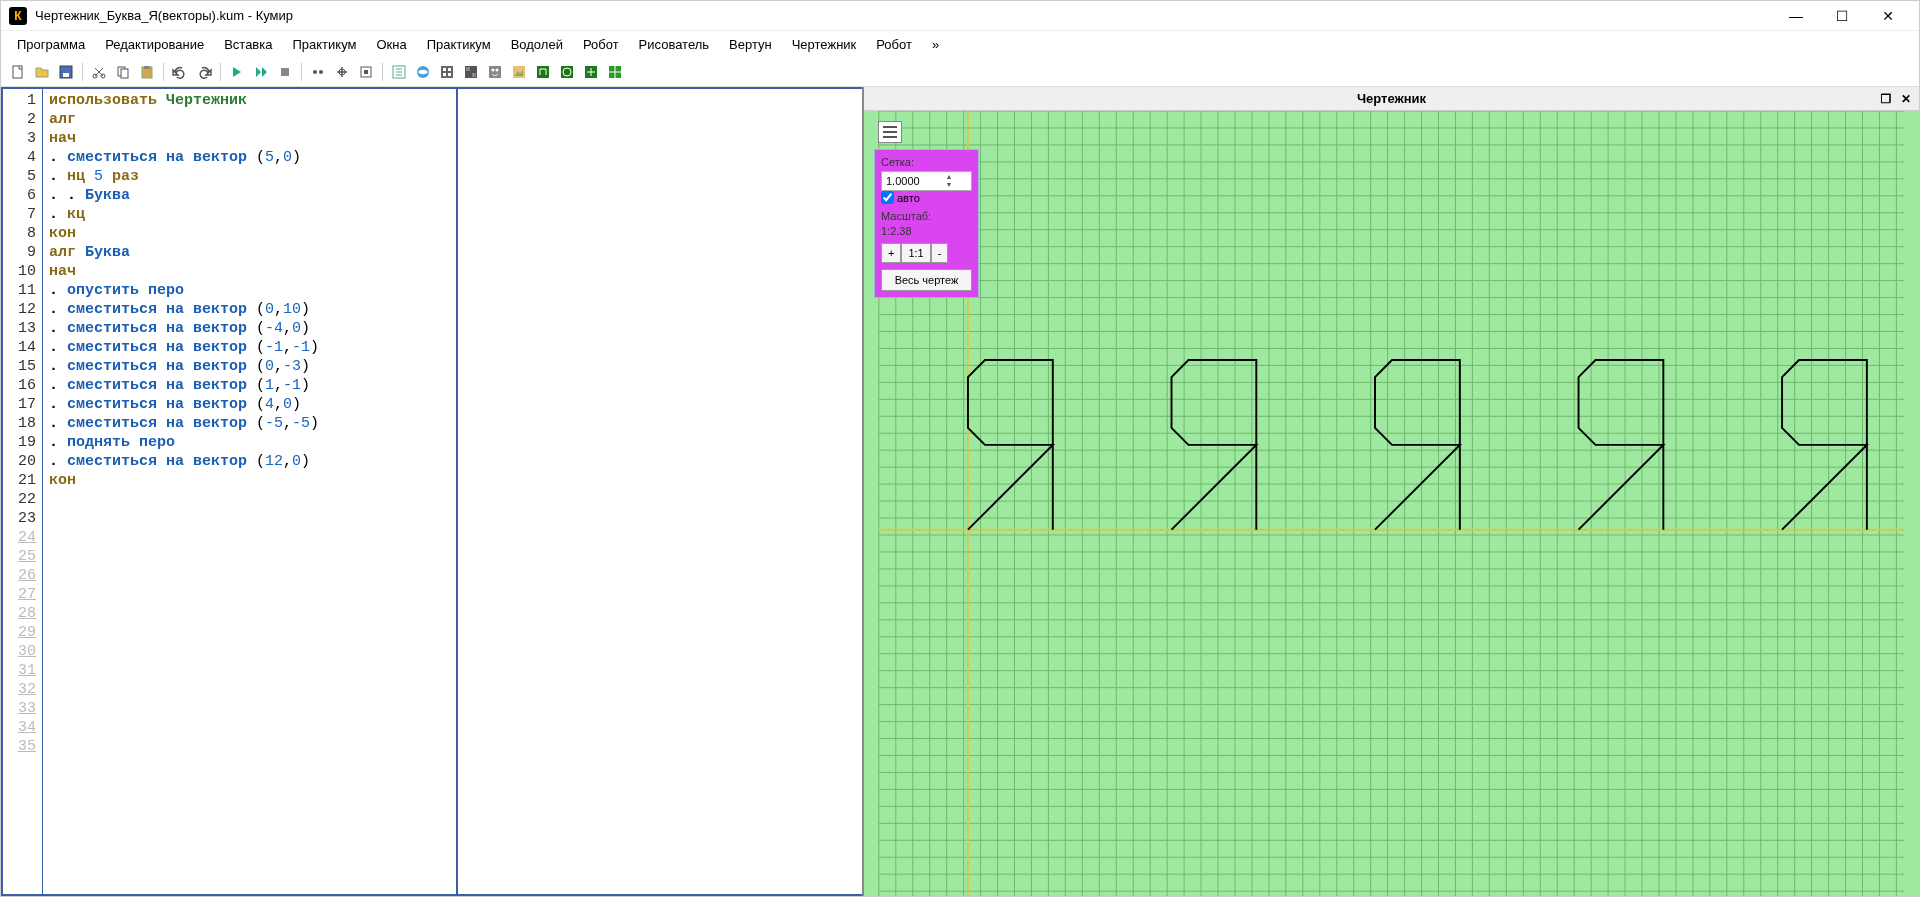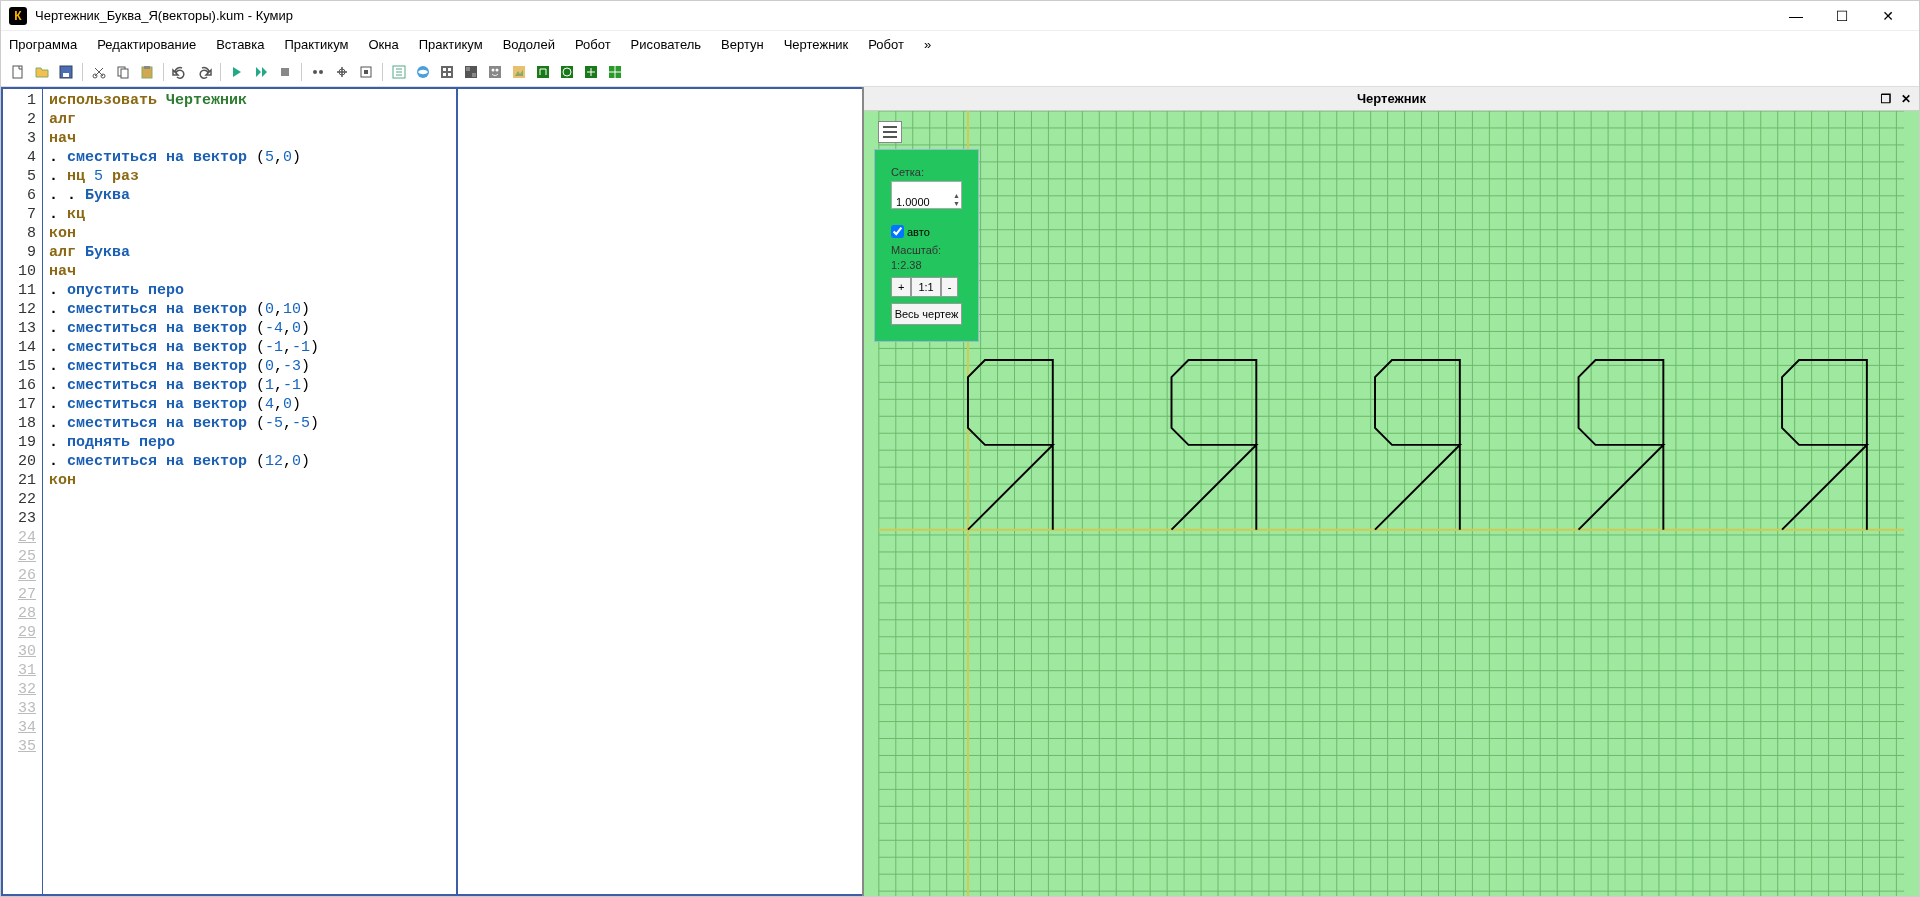--- a/index.html
+++ b/index.html
@@ -3,21 +3,21 @@
 <meta charset="utf-8">
 <style>
   * { margin: 0; padding: 0; box-sizing: border-box; }
   body { font-family: "Segoe UI", Tahoma, sans-serif; font-size: 13px; background: #fff; overflow: hidden; }
   .window { width: 1920px; height: 897px; display: flex; flex-direction: column; border: 1px solid #ccc; }
   .titlebar { height: 30px; display: flex; align-items: center; padding: 0 8px; background: #fff; border-bottom: 1px solid #eee; }
   .titlebar .app-icon { width: 18px; height: 18px; background: #000; color: #ffb300; font-weight: bold; font-size: 12px; display: flex; align-items: center; justify-content: center; border-radius: 3px; margin-right: 8px; }
   .titlebar .title { flex: 1; font-size: 13px; }
   .win-controls { display: flex; }
   .win-btn { width: 46px; height: 30px; display: flex; align-items: center; justify-content: center; cursor: pointer; font-size: 14px; }
-  .menubar { height: 26px; display: flex; align-items: center; padding: 0 0; gap: 4px; background: #fff; }
+  .menubar { height: 26px; display: flex; align-items: center; padding: 0 8px; gap: 4px; background: #fff; }
   .menu-item { padding: 3px 8px; cursor: pointer; font-size: 13px; }
   .toolbar { height: 30px; display: flex; align-items: center; padding: 0 6px; gap: 2px; border-bottom: 1px solid #ddd; background: #fff; }
   .tb-btn { width: 22px; height: 22px; display: flex; align-items: center; justify-content: center; cursor: pointer; border-radius: 2px; }
   .tb-sep { width: 1px; height: 18px; background: #ccc; margin: 0 3px; }
   .tb-btn svg { width: 16px; height: 16px; }
   .main { flex: 1; display: flex; overflow: hidden; }
   .editor-pane { width: 862px; display: flex; border-right: 1px solid #888; }
   .code-col { width: 457px; border: 2px solid #3a5fa8; display: flex; background: #fff; font-family: "Courier New", monospace; font-size: 15px; line-height: 19px; }
   .gutter { width: 40px; text-align: right; padding: 2px 6px 2px 2px; color: #333; background: #fff; border-right: 1px solid #3a5fa8; user-select: none; }
   .gutter .ln { height: 19px; }
@@ -31,23 +31,23 @@
   .dot { font-weight: bold; }
   .output-col { flex: 1; border-top: 2px solid #3a5fa8; border-bottom: 2px solid #3a5fa8; background: #fff; }
   .drawer-pane { flex: 1; display: flex; flex-direction: column; border-left: 1px solid #888; }
   .drawer-title { height: 24px; display: flex; align-items: center; justify-content: center; background: #efefef; border-bottom: 1px solid #ccc; position: relative; font-weight: bold; font-size: 13px; }
   .drawer-title .dctrls { position: absolute; right: 4px; display: flex; gap: 2px; }
   .dctrl { width: 18px; height: 18px; display: flex; align-items: center; justify-content: center; cursor: pointer; font-size: 12px; }
   .canvas-wrap { flex: 1; position: relative; background: #9fe89f; overflow: hidden; }
   .grid-svg { position: absolute; inset: 0; width: 100%; height: 100%; }
   .hamburger { position: absolute; top: 10px; left: 14px; width: 24px; height: 22px; background: #fff; border: 1px solid #888; display: flex; flex-direction: column; justify-content: center; align-items: center; gap: 3px; cursor: pointer; z-index: 5; }
   .hamburger span { width: 14px; height: 2px; background: #555; }
-  .ctrl-panel { position: absolute; top: 38px; left: 10px; width: 105px; background: #22c55e; border: 1px solid #9bb8d3; padding: 16px; font-size: 11px; z-index: 5; }
+  .ctrl-panel { position: absolute; top: 38px; left: 10px; width: 105px; background: #d946ef; border: 1px solid #9bb8d3; padding: 6px; font-size: 11px; z-index: 5; }
   .ctrl-panel .lbl { margin-bottom: 3px; color: #333; }
-  .ctrl-panel .spin { display: flex; align-items: flex-end; background: #fff; border: 1px solid #aaa; height: 28px; margin-bottom: 16px; }
+  .ctrl-panel .spin { display: flex; align-items: center; background: #fff; border: 1px solid #aaa; height: 20px; margin-bottom: 0; }
   .ctrl-panel .spin input { border: none; width: 60px; font-size: 11px; padding: 0 4px; outline: none; }
   .ctrl-panel .spin .arrows { width: 14px; display: flex; flex-direction: column; font-size: 7px; line-height: 8px; text-align: center; cursor: pointer; color: #555; }
   .ctrl-panel .chk { display: flex; align-items: center; gap: 3px; margin-bottom: 6px; }
   .ctrl-panel .chk input { width: 13px; height: 13px; }
   .ctrl-panel .zoom-btns { display: flex; gap: 0; margin: 6px 0; }
   .ctrl-panel .zbtn { border: 1px solid #999; background: #f5f5f5; height: 20px; padding: 0 6px; font-size: 11px; cursor: pointer; display: flex; align-items: center; }
   .ctrl-panel .fit-btn { border: 1px solid #999; background: #f5f5f5; height: 22px; width: 100%; font-size: 11px; cursor: pointer; }
 </style>
 </head>
 <body>

